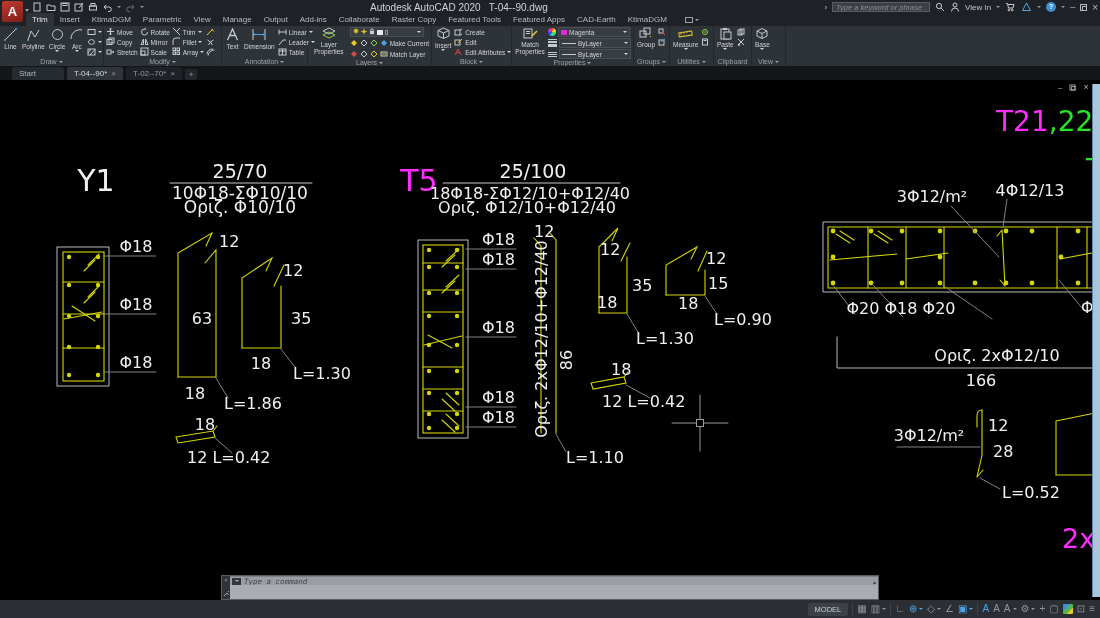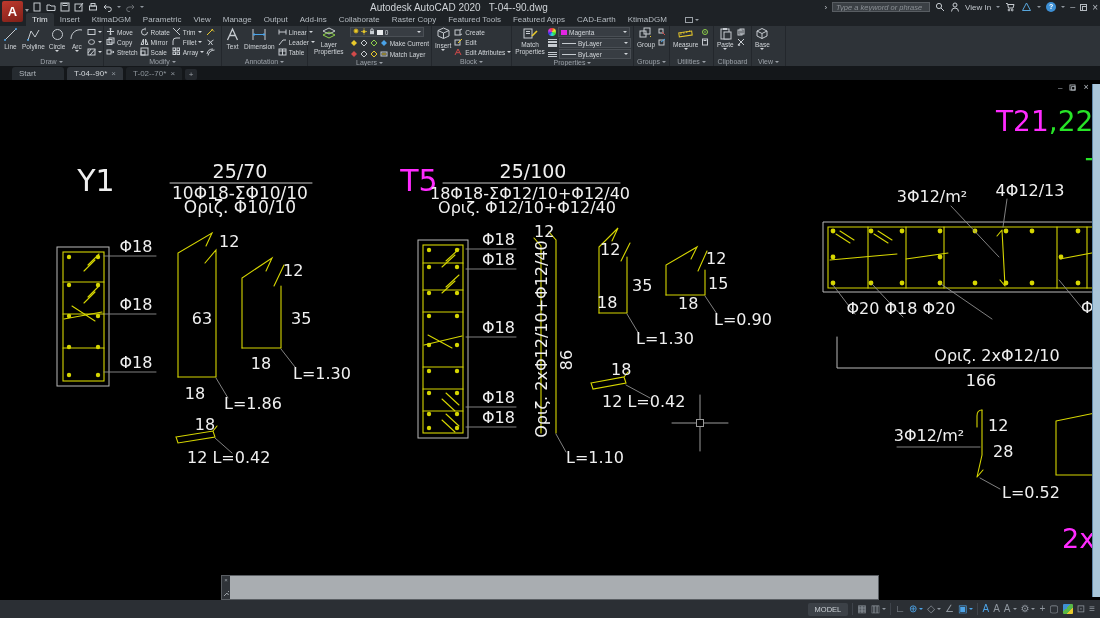--- a/index.html
+++ b/index.html
@@ -968,20 +968,27 @@
   </div>
 
   <div class="cmdwin">
     <div class="cmd-strip">
       <span>×</span>
       <span class="ic"><svg width="6" height="7">
             <path d="M1,6 L4,3 M4,3 a1.5,1.5 0 1 0 1,-1.5" style="stroke:#9aa0a6"></path>
           </svg></span>
     </div>
     <div class="cmd-main">
+      <div class="cmd-input-row">
+        <span class="cmd-ico">
+            <span class="caret-sm"></span>
+          </span>
+        <input class="cmd-input" placeholder="Type a command" style="">
+        <span class="cmd-up">▴</span>
+      </div>
     </div>
   </div>
 
   <div class="sbar">
     <span class="model-btn">MODEL</span>
     <span class="sep"></span>
     <span class="sic">
         <span>▦</span>
       </span>
     <span class="sic">

